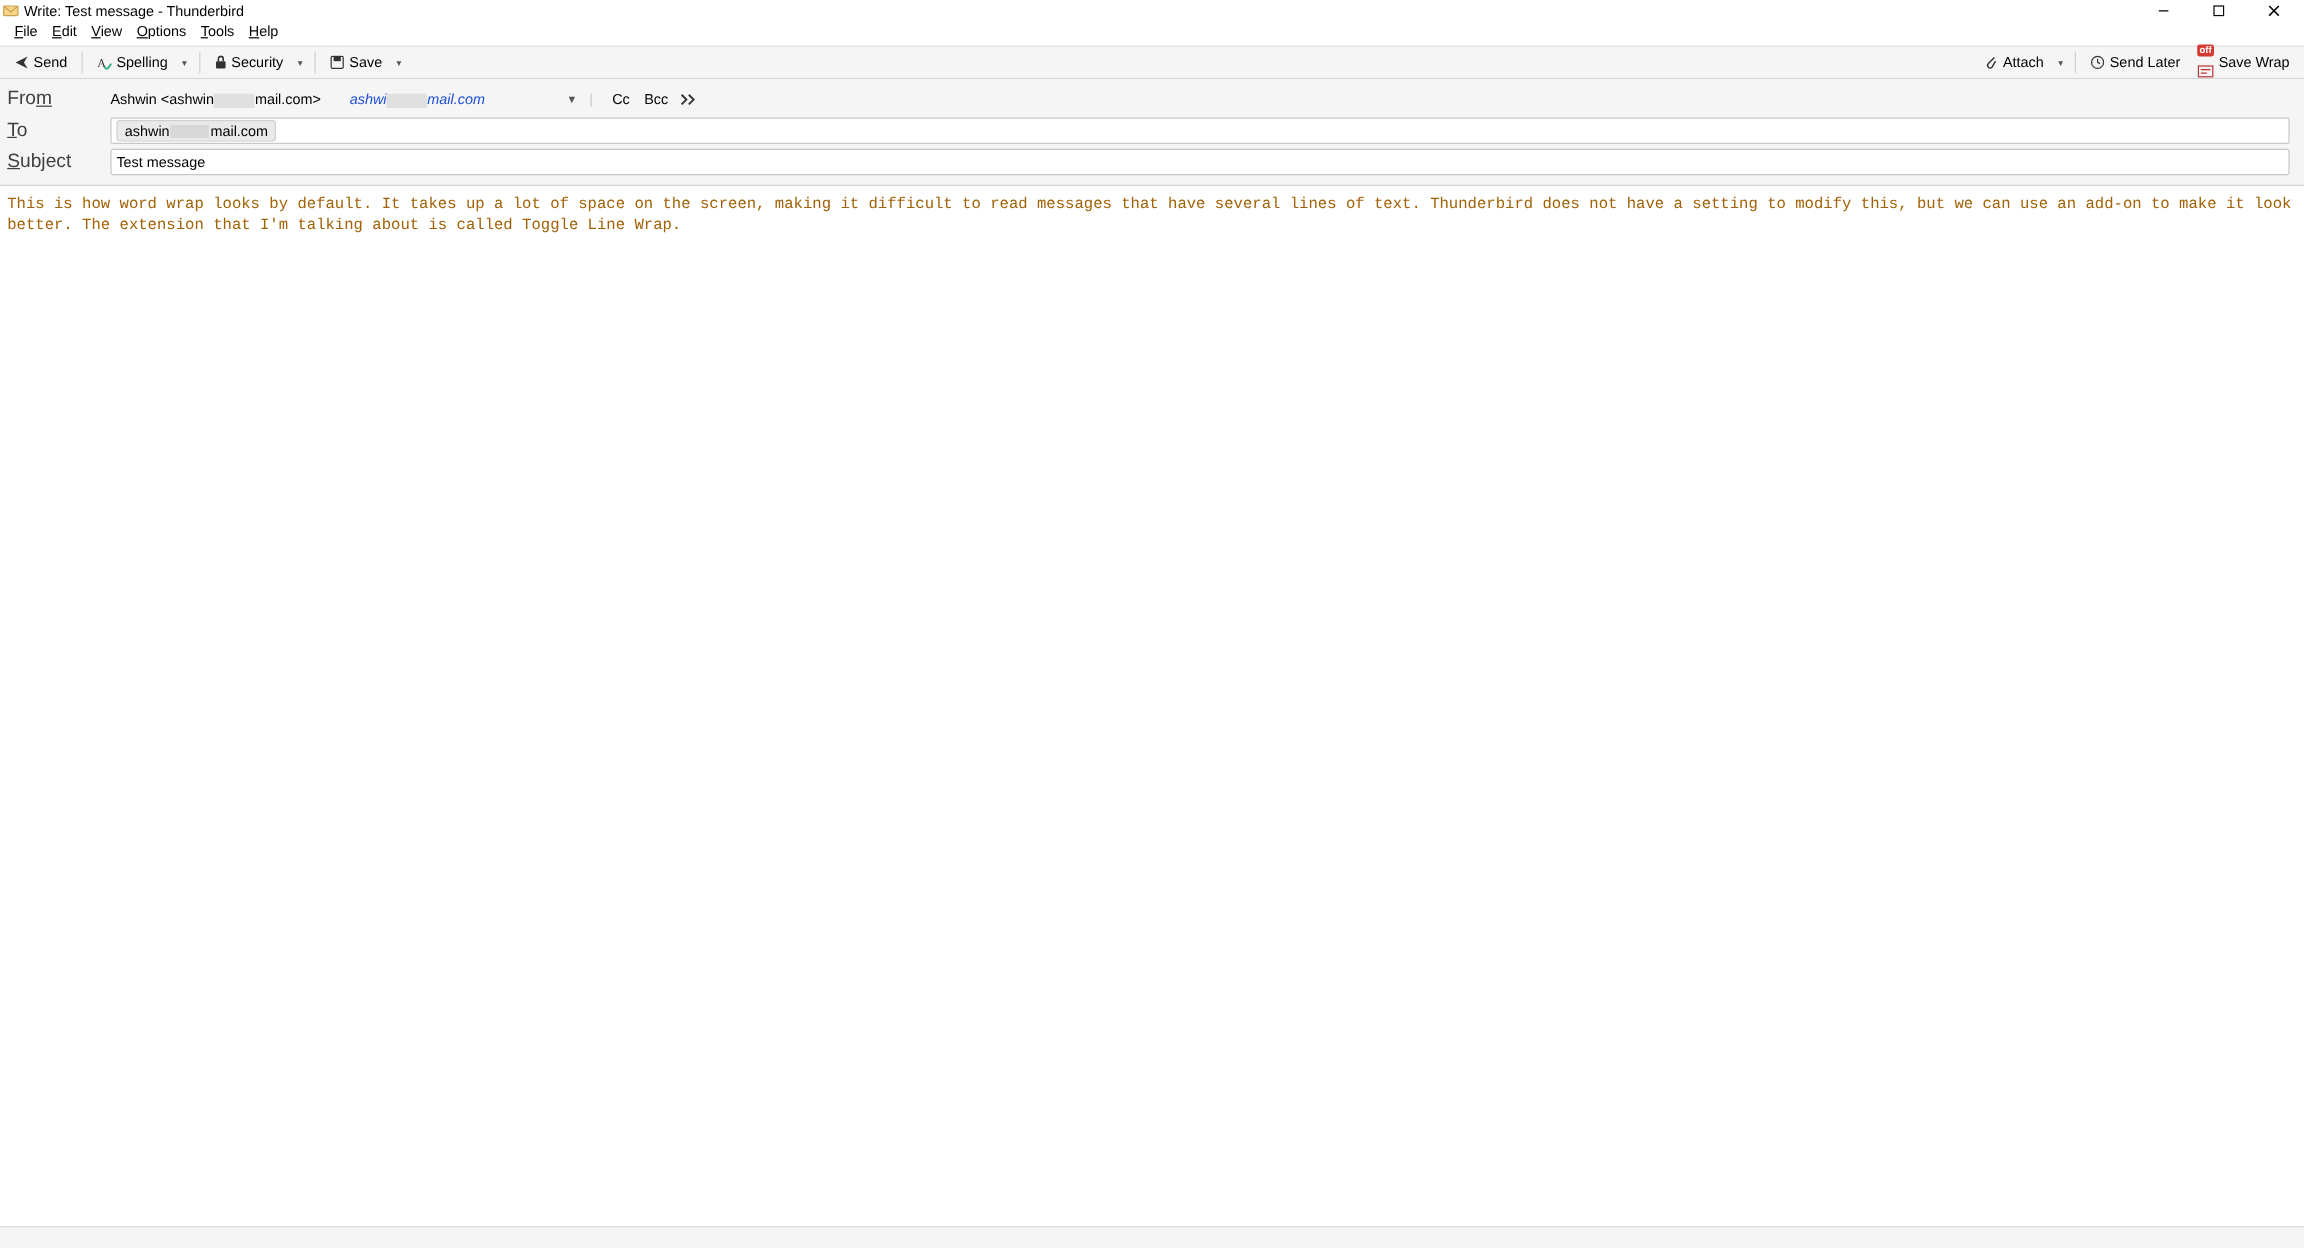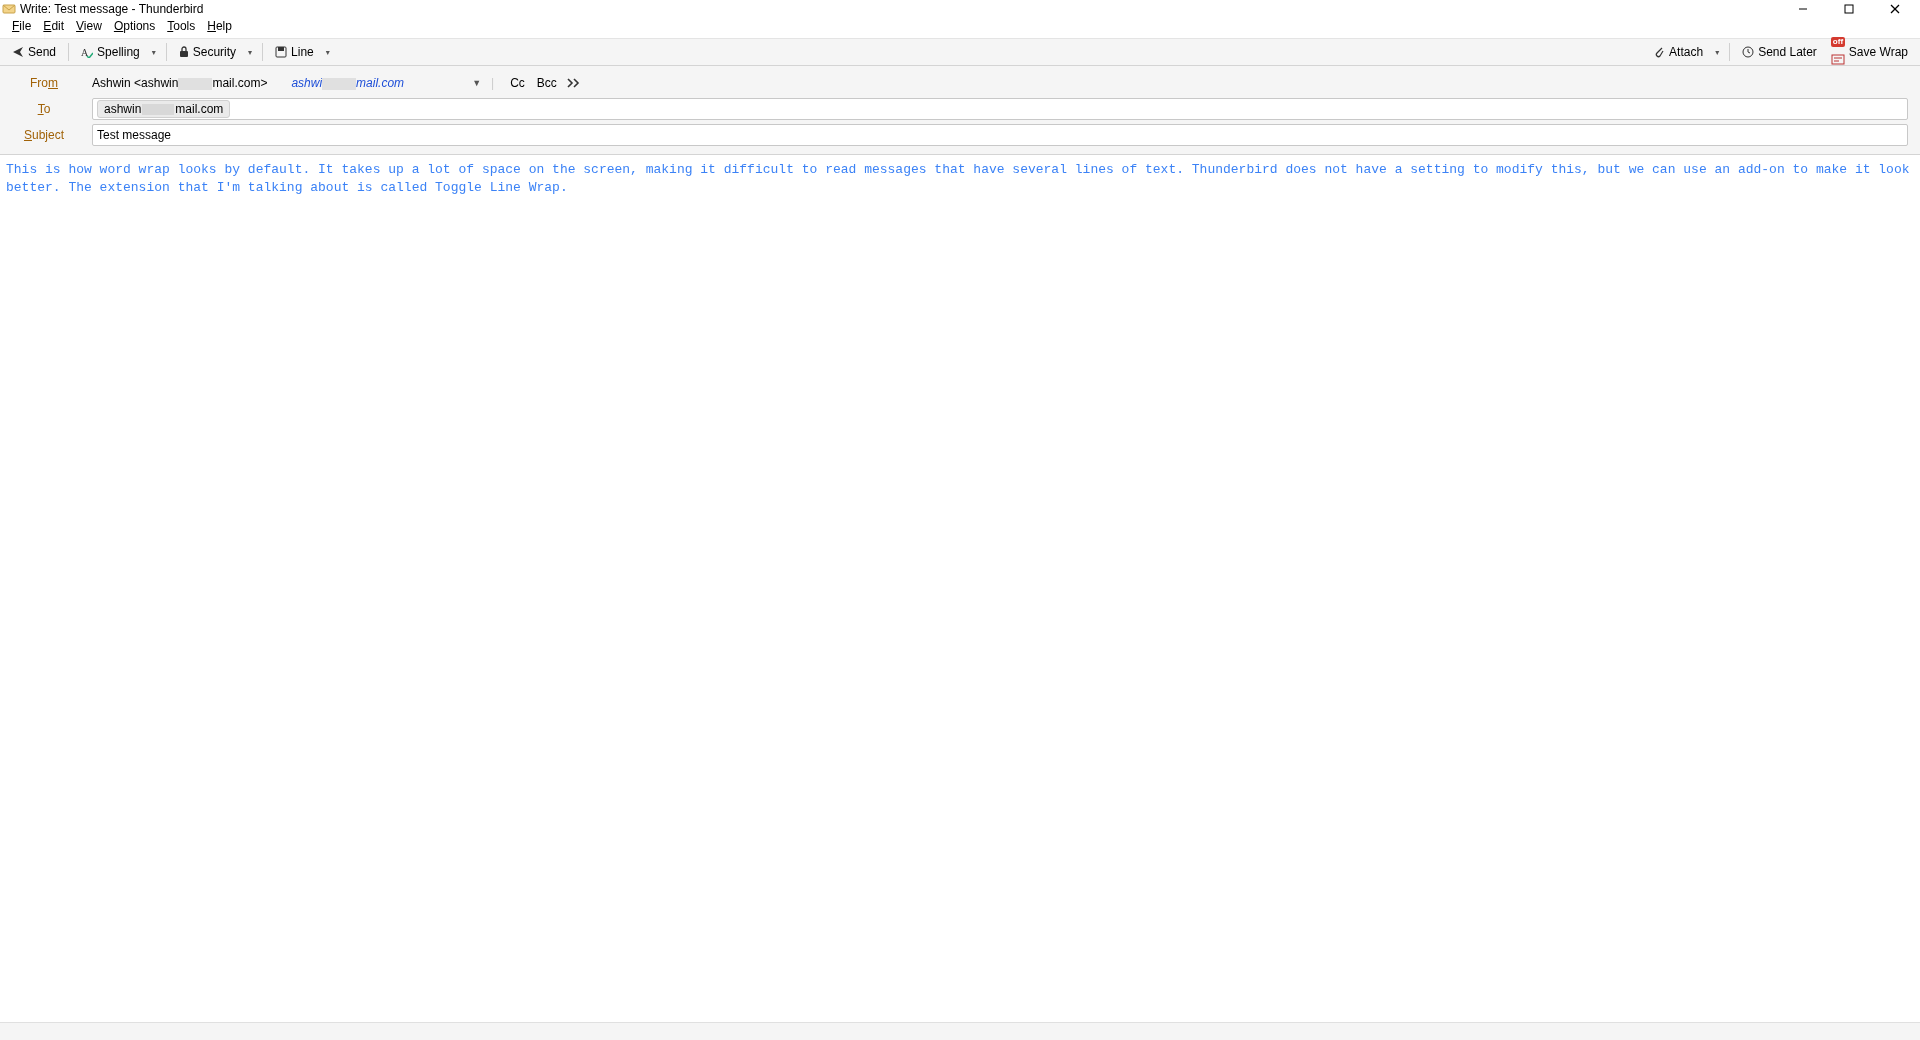--- a/index.html
+++ b/index.html
@@ -83,24 +83,24 @@
     padding: 4px 0 6px 0;
   }
   .hdr-row {
     display: flex;
     align-items: center;
     min-height: 26px;
     padding: 1px 6px;
   }
   .hdr-label {
     width: 86px;
-    text-align: center;
+    text-align: left;
     padding-right: 10px;
-    font-size: 12px;
-    color: #a16207;
+    font-size: 16px;
+    color: #404040;
   }
   .hdr-label .ul { text-decoration: underline; }
   .from-value {
     font-size: 12px;
     display:flex; align-items:center; gap:24px;
   }
   .from-value .obscured {
     display:inline-block; width:34px; height:12px; background:#e0e0e0; vertical-align:middle;
   }
   .from-value .secondary { color:#1d4ed8; font-style: italic; }
@@ -141,21 +141,21 @@
   .subject-input {
     flex:1; border:none; outline:none; font-size:12px; background:transparent;
   }
   .body-area {
     padding: 6px;
     font-family: "Consolas","Courier New",monospace;
     font-size: 13px;
     line-height: 1.35;
     white-space: normal;
     word-break: break-word;
-    color: #3b82f6;
+    color: #a16207;
   }
   .statusbar {
     position: fixed;
     bottom: 0; left:0; right:0;
     height: 18px;
     background: #f5f5f5;
     border-top: 1px solid #e0e0e0;
   }
   .badge-off {
     position: relative;
@@ -244,21 +244,21 @@
   </span>
   <span class="chev">▾</span>
   <span class="tb-sep"></span>
   <span class="tb-btn">
     <span>
         <svg width="12" height="12" viewBox="0 0 12 12">
           <rect x="1" y="1" width="10" height="10" rx="1" fill="none" stroke="#333"></rect>
           <rect x="3" y="1" width="6" height="4" fill="#333"></rect>
         </svg>
       </span>
-    <span>Line</span>
+    <span>Save</span>
   </span>
   <span class="chev">▾</span>
 
   <div class="right">
     <span class="tb-btn">
       <span>
           <svg width="12" height="14" viewBox="0 0 12 14">
             <path d="M9 3 L4 8 a2 2 0 0 0 3 3 L10 6" fill="none" stroke="#333" stroke-width="1.2"></path>
           </svg>
         </span>

